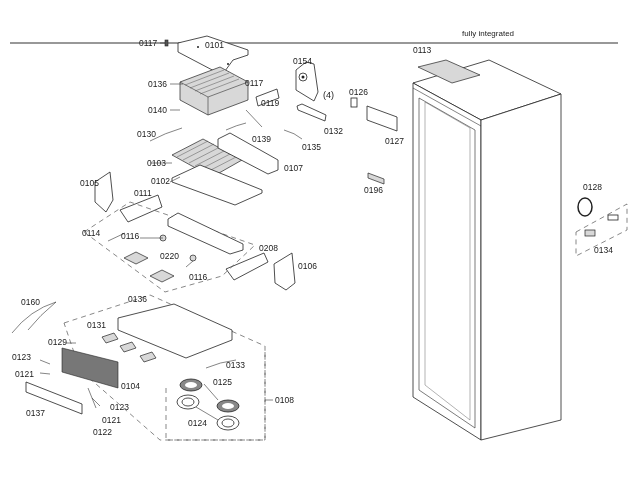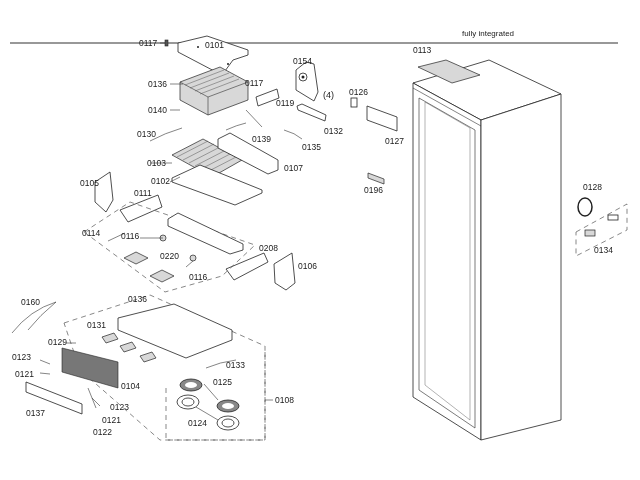--- a/index.html
+++ b/index.html
@@ -209,21 +209,21 @@
 <div class="lbl" style="left:323px;top:90px;font-size:9px;">(4)</div>
 
 
 <div class="lbl" style="left:139px;top:38px">0117</div>
 <div class="lbl" style="left:205px;top:40px">0101</div>
 <div class="lbl" style="left:293px;top:56px">0154</div>
 <div class="lbl" style="left:413px;top:45px">0113</div>
 <div class="lbl" style="left:148px;top:79px">0136</div>
 <div class="lbl" style="left:245px;top:78px">0117</div>
 <div class="lbl" style="left:349px;top:87px">0126</div>
-<div class="lbl" style="left:276px;top:98px">0119</div>
+<div class="lbl" style="left:261px;top:98px">0119</div>
 <div class="lbl" style="left:148px;top:105px">0140</div>
 <div class="lbl" style="left:324px;top:126px">0132</div>
 <div class="lbl" style="left:137px;top:129px">0130</div>
 <div class="lbl" style="left:252px;top:134px">0139</div>
 <div class="lbl" style="left:385px;top:136px">0127</div>
 <div class="lbl" style="left:302px;top:142px">0135</div>
 <div class="lbl" style="left:147px;top:158px">0103</div>
 <div class="lbl" style="left:284px;top:163px">0107</div>
 <div class="lbl" style="left:80px;top:178px">0105</div>
 <div class="lbl" style="left:151px;top:176px">0102</div>

